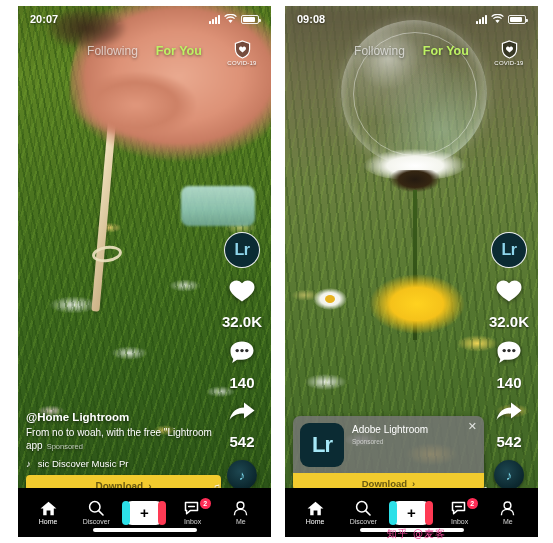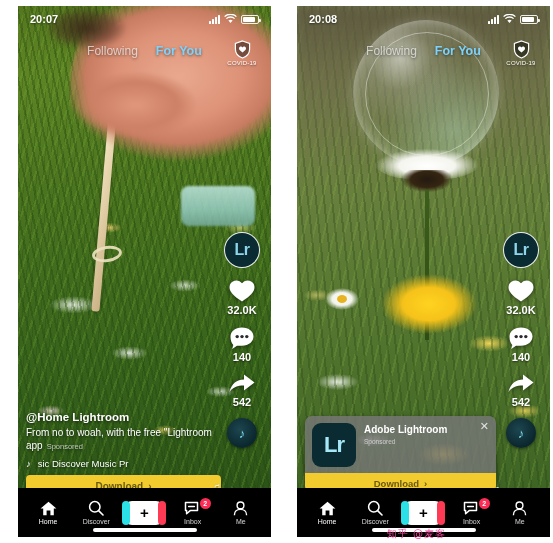--- a/index.html
+++ b/index.html
@@ -7,21 +7,20 @@
     width: 553px; height: 543px;
     background: #ffffff;
     font-family: "Liberation Sans", sans-serif;
     overflow: hidden;
   }
   .stage {
     position: relative;
     width: 450px; height: 543px;
     display: flex;
     background: #ffffff;
-    gap: 12px;
   }
   .panel {
     position: relative;
     width: 253px;
     height: 531px;
     margin-top: 6px;
     overflow: hidden;
     background: #000;
     flex: 0 0 auto;
   }
@@ -212,21 +211,21 @@
   .batt::before{content:"";position:absolute;left:1px;top:1px;bottom:1px;width:12px;background:#fff;border-radius:1px;}
   .batt::after{content:"";position:absolute;right:-3px;top:3px;width:2px;height:3px;background:rgba(255,255,255,.9);border-radius:0 1px 1px 0;}
 
   .topnav {
     position:absolute; left:0; right:0; top: 38px;
     display:flex; align-items:center; justify-content:center; gap: 18px;
     z-index: 8;
     text-shadow: 0 1px 3px rgba(0,0,0,.5);
   }
   .tab { color: rgba(255,255,255,.65); font-size: 12px; }
-  .tab.active { color:#7dd3fc; font-weight:bold; font-size:12.5px; }
+  .tab.active { color:#bef264; font-weight:bold; font-size:12.5px; }
 
   .covid {
     position:absolute; right: 8px; top: 34px;
     width: 42px; text-align:center; z-index: 8;
     text-shadow: 0 1px 2px rgba(0,0,0,.55);
   }
   .shield svg { display:block; margin: 0 auto; }
   .covid-label { color:#fff; font-size: 6px; letter-spacing:.2px; margin-top:1px; }
 
   
@@ -235,21 +234,21 @@
     width: 46px; z-index: 8;
     display:flex; flex-direction:column; align-items:center; gap: 10px;
   }
   .avatar-lr {
     width: 36px; height: 36px; border-radius:50%;
     background:#0b2b33; border:1.5px solid rgba(255,255,255,.92);
     display:flex; align-items:center; justify-content:center;
     color:#8fd6ec; font-size: 16px; font-weight:bold; letter-spacing:-.5px;
   }
   .act { display:flex; flex-direction:column; align-items:center; }
-  .act .cnt { color:#fff; font-size: 11px; font-weight:bold; margin-top:1px; text-shadow:0 1px 2px rgba(0,0,0,.6); }
+  .act .cnt { color:#fff; font-size: 15px; font-weight:bold; margin-top:10px; text-shadow:0 1px 2px rgba(0,0,0,.6); }
   .heart { filter: drop-shadow(0 1px 2px rgba(0,0,0,.5)); }
   .bubble-ic { filter: drop-shadow(0 1px 2px rgba(0,0,0,.5)); }
   .share-ic { filter: drop-shadow(0 1px 2px rgba(0,0,0,.5)); }
   .disc {
     width: 30px; height:30px; border-radius:50%;
     background: radial-gradient(circle at 42% 38%, #1d4650 0%, #0d2a31 62%, #061a1f 100%);
     display:flex;align-items:center;justify-content:center;
     color:#7ad6e8; font-size:13px;
     box-shadow: 0 1px 3px rgba(0,0,0,.5);
   }
@@ -292,21 +291,21 @@
   }
   .ad-top { display:flex; gap: 8px; padding: 7px 8px 6px 7px; position:relative; }
   .ad-icon {
     width: 44px; height: 44px; border-radius: 9px;
     background: #0b2b33;
     display:flex; align-items:center; justify-content:center;
     color:#a6e8f7; font-size: 22px; font-weight:bold; letter-spacing:-1px;
     flex: 0 0 auto;
   }
   .ad-body { flex:1; min-width:0; padding-top:1px; }
-  .ad-title { color:#fff; font-size: 10px; font-weight:bold; margin-bottom:2px; }
+  .ad-title { color:#fff; font-size: 10px; font-weight:normal; margin-bottom:2px; }
   .ad-desc { color:rgba(255,255,255,.95); font-size: 8.5px; line-height:1.3; }
   .ad-sponsored { color: rgba(255,255,255,.62); font-size: 6.5px; margin-top: 3px; }
   .ad-close {
     position:absolute; right: 7px; top: 5px;
     color: rgba(255,255,255,.8); font-size: 11px; line-height:1;
   }
   .ad-dl {
     height: 20px; background:#f2cb2e;
     display:flex; align-items:center; justify-content:center;
     color:#6a5a10; font-size: 9.5px; font-weight:bold;
@@ -489,21 +488,21 @@
       <div class="daisy">
         <div class="daisy-petals"></div>
         <div class="daisy-core"></div>
         <div class="daisy-stem"></div>
       </div>
       <div class="sm-daisy"></div>
       <div class="ylw-flower"></div>
     </div>
 
     <div class="statusbar">
-      <div>20:08</div>
+      <div>09:08</div>
       <div class="sb-right">
         <span class="bars">
             <i></i>
             <i></i>
             <i></i>
             <i></i>
           </span>
         <svg width="13" height="10" viewBox="0 0 13 10">
           <path d="M6.5 9 L4.4 6.6 A3.4 3.4 0 0 1 8.6 6.6 Z" fill="#fff"></path>
           <path d="M2.4 4.6 A6 6 0 0 1 10.6 4.6" stroke="#fff" stroke-width="1.3" fill="none"></path>

